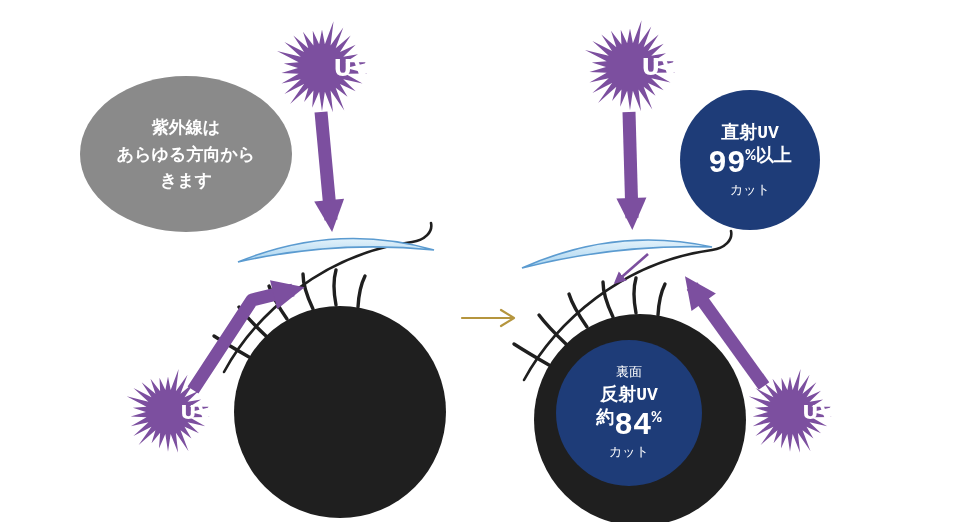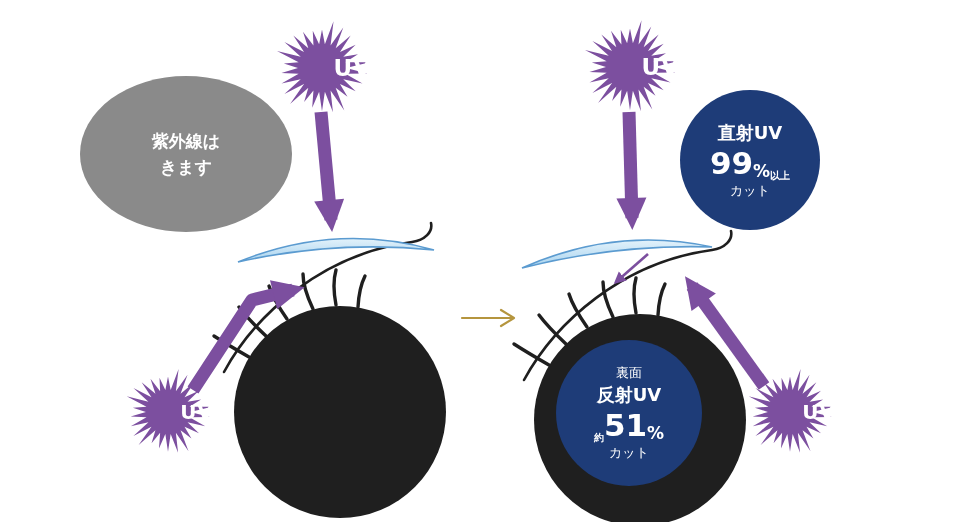--- a/index.html
+++ b/index.html
@@ -35,27 +35,28 @@
     position:absolute;z-index:2;background:var(--gray);border-radius:50%;
     color:#fff;display:flex;flex-direction:column;align-items:center;justify-content:center;
     text-align:center;font-weight:bold;
   }
   .bubble .line{font-size:17px;line-height:1.55}
 
   .badge{
     position:absolute;z-index:3;background:var(--navy);border-radius:50%;
     color:#fff;display:flex;flex-direction:column;align-items:center;justify-content:center;
     text-align:center;
+    font-family:Liberation Mono, monospace;
   }
   .badge .t-sm{font-size:13px;line-height:1.4}
   .badge .t-md{font-size:18px;line-height:1.45;font-weight:bold}
-  .badge .val-line{display:flex;align-items:flex-end;justify-content:center;line-height:1.15}
+  .badge .val-line{display:flex;align-items:flex-start;justify-content:center;line-height:1.15}
   .badge .big{font-size:31px;font-weight:bold}
   .badge .mid{font-size:17px;font-weight:bold}
-  .badge .sm{font-size:10px;font-weight:bold}
+  .badge .sm{font-size:18px;font-weight:bold}
 </style>
 </head>
 <body>
 
 <div class="stage">
 
   <svg class="artwork" width="960" height="522" viewBox="0 0 960 522">
     <defs>
       <linearGradient id="lensGrad" x1="0" y1="0" x2="0" y2="1">
         <stop class="stopA" offset="0"></stop>
@@ -89,20 +90,21 @@
     <path class="arrow" marker-end="url(#mBig)" d="M193,390 L252,300 L293,290"></path>
     <path class="arrow" marker-end="url(#mBig)" d="M629,112 L632,218"></path>
     <path class="arrow" marker-end="url(#mBig)" d="M764,386 L692,286"></path>
     <path class="arrow-thin" marker-end="url(#mSmall)" d="M648,254 L616,282"></path>
 
     <path class="gold-line" d="M462,318 L512,318 M501,310 L514,318 L501,326"></path>
   </svg>
 
   <div class="bubble" style="left:80px;top:76px;width:212px;height:156px">
     <div class="line">紫外線は</div>
+    <div class="line">あらゆる方向から</div>
     <div class="line">きます</div>
   </div>
 
   <div class="burst" style="left:272px;top:18px;width:100px;height:100px">
       <svg viewBox="-52 -52 104 104">
         <polygon points="0.0,-40.0 3.0,-24.8 12.0,-48.5 8.9,-23.4 22.1,-42.1 14.2,-20.6 29.8,-33.7 18.7,-16.6 35.0,-24.1 22.1,-11.6 37.4,-14.2 24.3,-6.0 49.6,-6.0 25.0,0.0 47.2,5.7 24.3,6.0 42.1,16.0 22.1,11.6 35.0,24.1 18.7,16.6 26.5,29.9 14.2,20.6 23.2,44.3 8.9,23.4 11.4,46.1 3.0,24.8 -0.0,45.0 -3.0,24.8 -10.2,41.3 -8.9,23.4 -18.6,35.4 -14.2,20.6 -33.2,37.4 -18.7,16.6 -39.1,27.0 -22.1,11.6 -42.1,16.0 -24.3,6.0 -42.2,5.1 -25.0,0.0 -39.7,-4.8 -24.3,-6.0 -46.8,-17.7 -22.1,-11.6 -39.1,-27.0 -18.7,-16.6 -29.8,-33.7 -14.2,-20.6 -19.8,-37.6 -8.9,-23.4 -9.6,-38.8 -3.0,-24.8" class="burst-spikes"></polygon>
       </svg>
     <span class="uv-label" style="font-size:23px">UV</span>
   </div>
   <div class="burst" style="left:122px;top:366px;width:92px;height:92px">
@@ -132,19 +134,19 @@
       <span class="sm">以上</span>
     </div>
     <div class="t-sm">カット</div>
   </div>
 
   <div class="badge" style="left:556px;top:340px;width:146px;height:146px">
     <div class="t-sm">裏面</div>
     <div class="t-md">反射UV</div>
     <div class="val-line">
       <span class="sm">約</span>
-      <span class="big">51</span>
+      <span class="big">84</span>
       <span class="mid">%</span>
     </div>
     <div class="t-sm">カット</div>
   </div>
 
 </div>
 
 </body></html>

